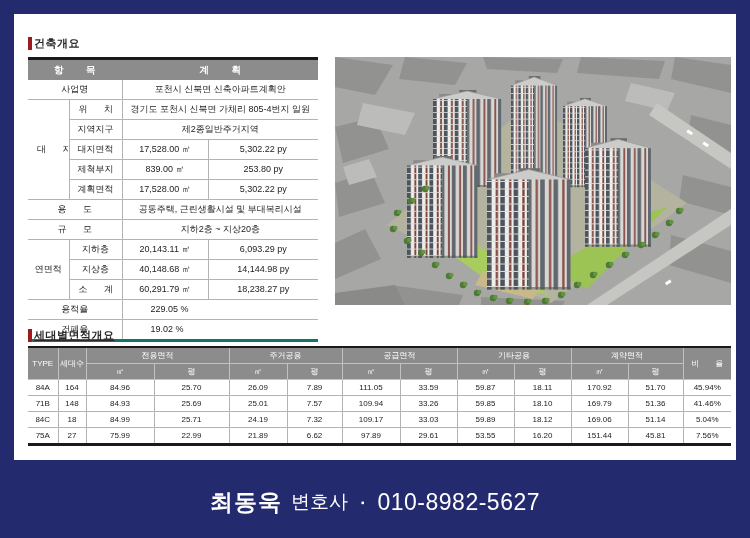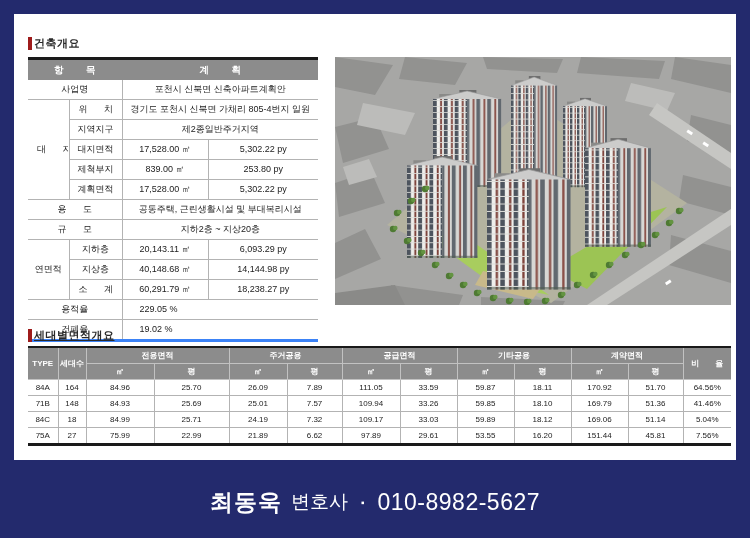--- a/index.html
+++ b/index.html
@@ -12,43 +12,43 @@
   .sec-title{position:absolute;display:flex;align-items:center;gap:2px;
     font-size:11px;font-weight:bold;color:#2a2a2a;letter-spacing:0.5px;}
   .sec-title .bar{width:4px;height:13px;background:#9e1b1b;}
   #bo-title{left:14px;top:22px;}
   #rd-title{left:321px;top:22px;margin-top:47px;}
   #ua-title{left:14px;top:314px;text-decoration:underline;}
 
   
   .bo-table{position:absolute;left:14px;top:43px;width:290px;table-layout:fixed;
     border-collapse:collapse;font-size:9px;color:#222;
-    border-top:3px solid #1a1a1a;border-bottom:3px solid #3b82f6;}
+    border-top:3px solid #1a1a1a;border-bottom:3px solid #0f766e;}
   .bo-table td{border:1px solid #b3b3b3;text-align:center;height:19px;
     padding:0 2px;white-space:nowrap;overflow:hidden;line-height:1;}
   .bo-table td:first-child{border-left:none;}
   .bo-table td:last-child{border-right:none;}
   .bo-table tr.head td{background:#8c8c8c;color:#ffffff;border-color:#8c8c8c;
     font-size:9.5px;font-weight:bold;letter-spacing:10px;text-indent:10px;}
   .bo-table td.vdiv{border-left:1px solid #4a4a4a;}
-  .bo-table td.val-left{text-align:left;padding-left:17px;}
+  .bo-table td.val-left{text-align:left;padding-left:28px;}
   .sp{letter-spacing:7px;text-indent:7px;}
 
   
   .render{position:absolute;left:321px;top:43px;width:396px;height:248px;overflow:hidden;}
 
   
   .ua-table{position:absolute;left:14px;top:332px;width:703px;table-layout:fixed;
     border-collapse:collapse;font-size:8px;color:#222;
     border-top:2px solid #1a1a1a;border-bottom:3px solid #1a1a1a;}
   .ua-table td{border:1px solid #b3b3b3;text-align:center;height:15px;
     padding:0;white-space:nowrap;line-height:1;}
   .ua-table td:first-child{border-left:none;}
   .ua-table td:last-child{border-right:none;}
-  .ua-table td.hd{background:#8c8c8c;color:#ffffff;border-color:#c2c2c2;font-weight:bold;font-size:8px;}
+  .ua-table td.hd{background:#8c8c8c;color:#ffffff;border-color:#c2c2c2;font-weight:normal;font-size:8px;}
 
   
   .footer{position:absolute;left:0;top:480px;width:750px;height:44px;
     display:flex;align-items:center;justify-content:center;gap:13px;color:#ffffff;}
   .footer .name{font-size:23px;font-weight:bold;letter-spacing:1px;text-align:center;}
   .footer .job{font-size:19px;font-weight:normal;margin-left:-4px;font-family:Liberation Mono, monospace;}
   .footer .bullet{font-size:10px;line-height:1;position:relative;top:1px;}
   .footer .phone{font-size:23px;font-weight:500;letter-spacing:0.5px;}
 </style>
 </head>
@@ -294,21 +294,21 @@
       <td>84.96</td>
       <td>25.70</td>
       <td>26.09</td>
       <td>7.89</td>
       <td>111.05</td>
       <td>33.59</td>
       <td>59.87</td>
       <td>18.11</td>
       <td>170.92</td>
       <td>51.70</td>
-      <td>64.56%</td>
+      <td>45.94%</td>
     </tr>
     <tr>
       <td>71B</td>
       <td>148</td>
       <td>84.93</td>
       <td>25.69</td>
       <td>25.01</td>
       <td>7.57</td>
       <td>109.94</td>
       <td>33.26</td>

